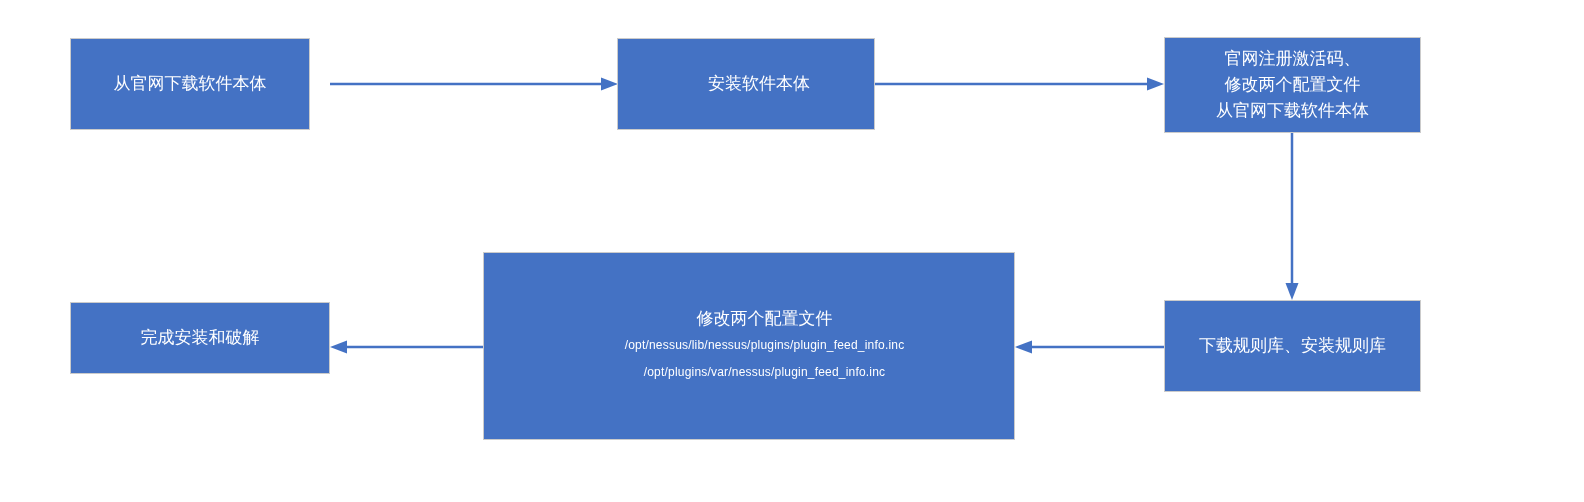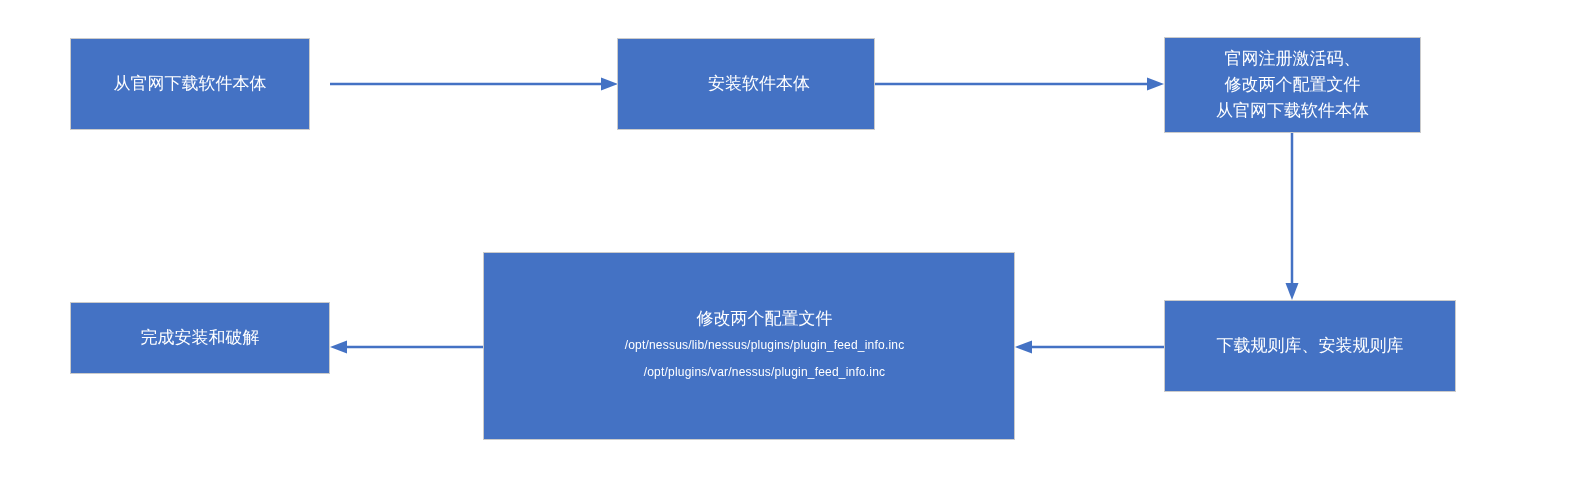--- a/index.html
+++ b/index.html
@@ -33,21 +33,21 @@
     white-space: nowrap;
   }
   .node .path-line {
     font-size: 12px;
     line-height: 27px;
     letter-spacing: 0.2px;
   }
   .node-1 { left: 70px;   top: 38px;  width: 240px; height: 92px;  }
   .node-2 { left: 617px;  top: 38px;  width: 258px; height: 92px; padding-left: 26px;  }
   .node-3 { left: 1164px; top: 37px;  width: 257px; height: 96px;  }
-  .node-4 { left: 1164px; top: 300px; width: 292px; height: 92px;  }
+  .node-4 { left: 1164px; top: 300px; width: 257px; height: 92px;  }
   .node-5 { left: 483px;  top: 252px; width: 532px; height: 188px; padding-left: 31px; }
   .node-6 { left: 70px;   top: 302px; width: 260px; height: 72px;  }
   .arrows {
     position: absolute;
     left: 0;
     top: 0;
     width: 1584px;
     height: 502px;
     pointer-events: none;
   }

